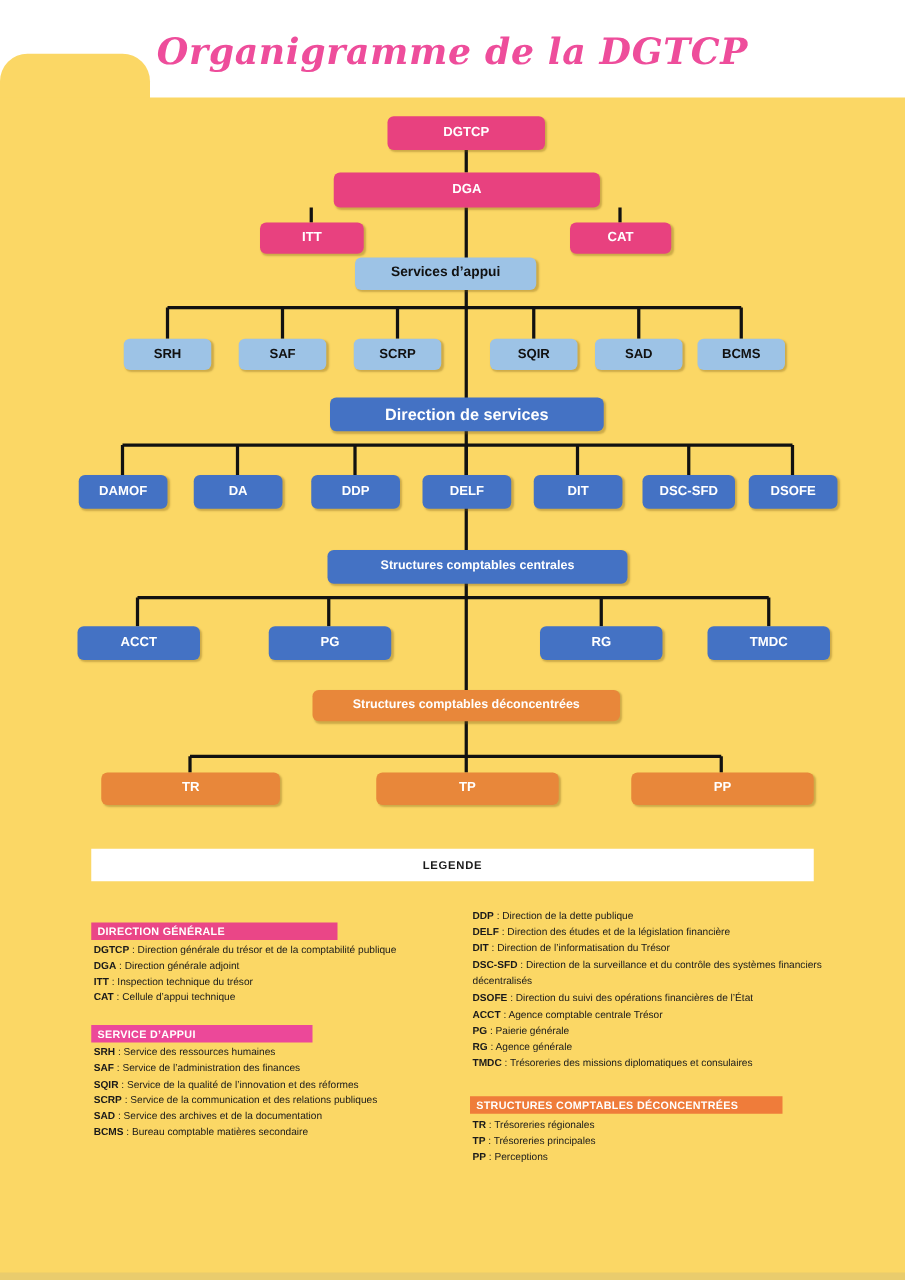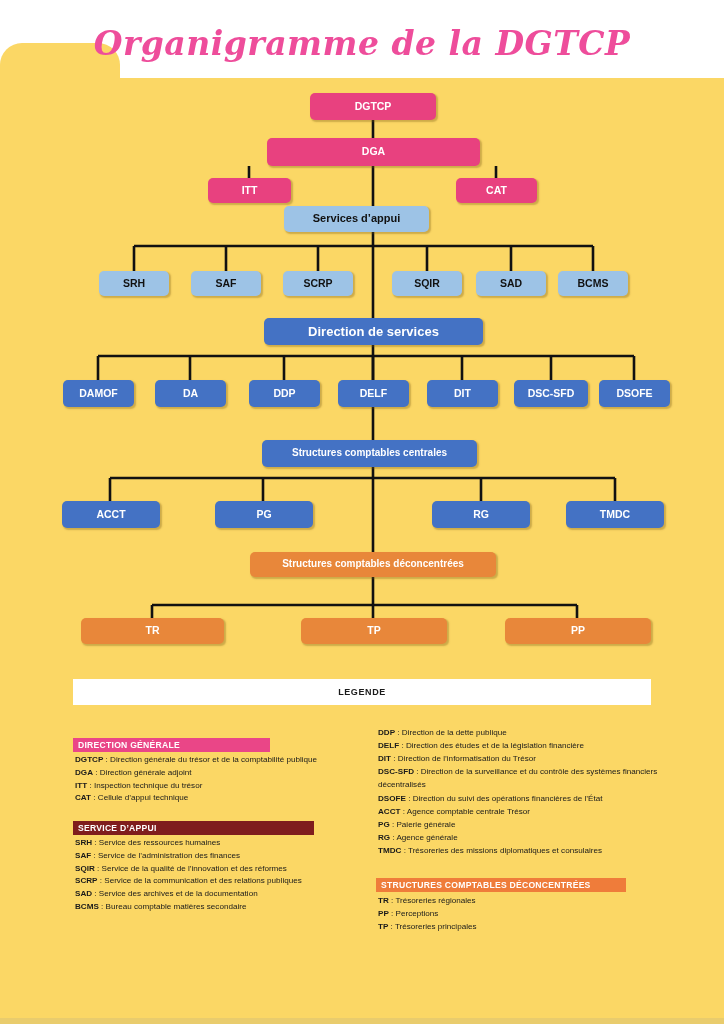--- a/index.html
+++ b/index.html
@@ -50,21 +50,21 @@
   
   .title {
     position: absolute;
     left: 0;
     top: 24px;
     width: 724px;
     text-align: center;
     font-family: "DejaVu Serif", serif;
     font-style: italic;
     font-weight: bold;
-    font-size: 33px;
+    font-size: 29px;
     letter-spacing: 0.5px;
     color: #ee4d9b;
     z-index: 6;
     white-space: nowrap;
   }
 
   
   .chart {
     position: absolute;
     left: 0;
@@ -131,21 +131,21 @@
     display: inline-block;
     font-size: 8.6px;
     font-weight: bold;
     color: #ffffff;
     padding: 2px 5px 2px 5px;
     letter-spacing: .25px;
     margin-bottom: 2px;
     white-space: nowrap;
   }
   .legend-header.pink   { background: #ea4687; width: 197px; margin-top: 12px; }
-  .legend-header.blue   { background: #7f1d1d; width: 241px; }
+  .legend-header.blue   { background: #ec4899; width: 177px; }
   .legend-header.navy   { background: #2f5496; width: 219px; }
   .legend-header.orange { background: #ef7c3a; width: 219px; }
 
   .legend-item {
     font-size: 8.1px;
     color: #1a1a1a;
     line-height: 1.58;
     padding-left: 2px;
   }
   .legend-item .abbr { font-weight: bold; }
@@ -234,21 +234,21 @@
     <div class="node midblue" style="left:264px; top:240px; width:219px; height:27px; font-size:13px;">Direction de services</div>
 
     <div class="node midblue" style="left:63px;  top:302px; width:71px; height:27px;">DAMOF</div>
     <div class="node midblue" style="left:155px; top:302px; width:71px; height:27px;">DA</div>
     <div class="node midblue" style="left:249px; top:302px; width:71px; height:27px;">DDP</div>
     <div class="node midblue" style="left:338px; top:302px; width:71px; height:27px;">DELF</div>
     <div class="node midblue" style="left:427px; top:302px; width:71px; height:27px;">DIT</div>
     <div class="node midblue" style="left:514px; top:302px; width:74px; height:27px;">DSC-SFD</div>
     <div class="node midblue" style="left:599px; top:302px; width:71px; height:27px;">DSOFE</div>
 
-    <div class="node midblue" style="left:262px; top:362px; width:215px; height:27px; font-size:10px;">Structures comptables centrales</div>
+    <div class="node midblue" style="left:262px; top:362px; width:240px; height:27px; font-size:10px;">Structures comptables centrales</div>
 
     <div class="node midblue" style="left:62px;  top:423px; width:98px; height:27px;">ACCT</div>
     <div class="node midblue" style="left:215px; top:423px; width:98px; height:27px;">PG</div>
     <div class="node midblue" style="left:432px; top:423px; width:98px; height:27px;">RG</div>
     <div class="node midblue" style="left:566px; top:423px; width:98px; height:27px;">TMDC</div>
 
     <div class="node orange" style="left:250px; top:474px; width:246px; height:25px; font-size:10px;">Structures comptables déconcentrées</div>
 
     <div class="node orange" style="left:81px;  top:540px; width:143px; height:26px;">TR</div>
     <div class="node orange" style="left:301px; top:540px; width:146px; height:26px;">TP</div>
@@ -292,19 +292,19 @@
         <div class="legend-item"><span class="abbr">PG</span><span> : Paierie générale</span></div>
         <div class="legend-item"><span class="abbr">RG</span><span> : Agence générale</span></div>
         <div class="legend-item"><span class="abbr">TMDC</span><span> : Trésoreries des missions diplomatiques et consulaires</span></div>
       </div>
 
       <div class="spacer"></div>
 
       <div class="legend-group">
         <div class="legend-header orange" style="width:250px;">STRUCTURES COMPTABLES DÉCONCENTRÉES</div>
         <div class="legend-item"><span class="abbr">TR</span><span> : Trésoreries régionales</span></div>
+        <div class="legend-item"><span class="abbr">TP</span><span> : Trésoreries principales</span></div>
         <div class="legend-item"><span class="abbr">PP</span><span> : Perceptions</span></div>
-        <div class="legend-item"><span class="abbr">TP</span><span> : Trésoreries principales</span></div>
       </div>
     </div>
   </div>
 
 </div>
 
 </body></html>

